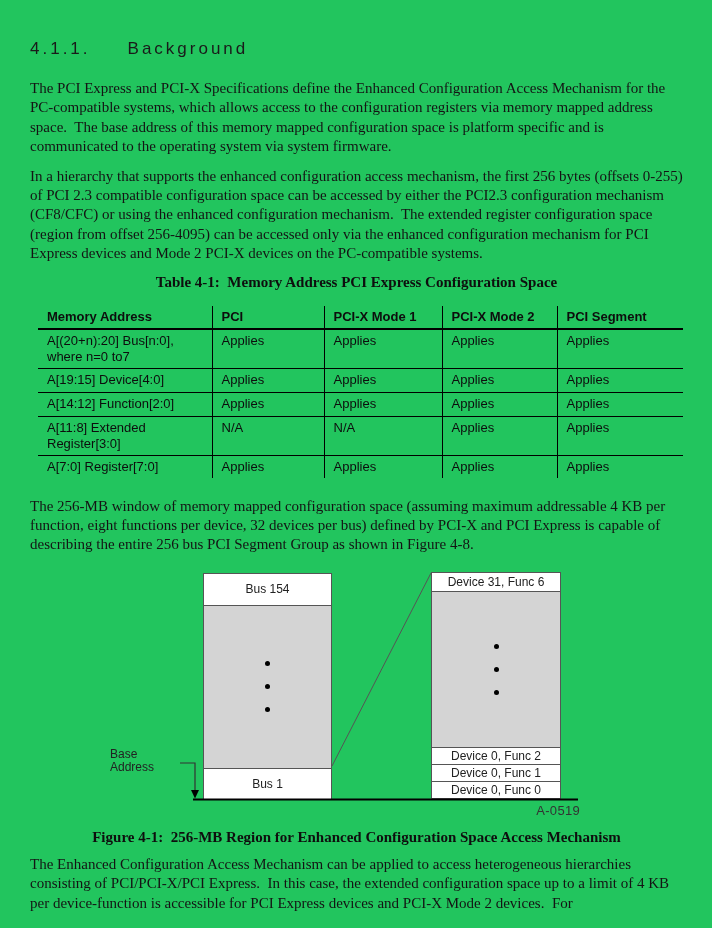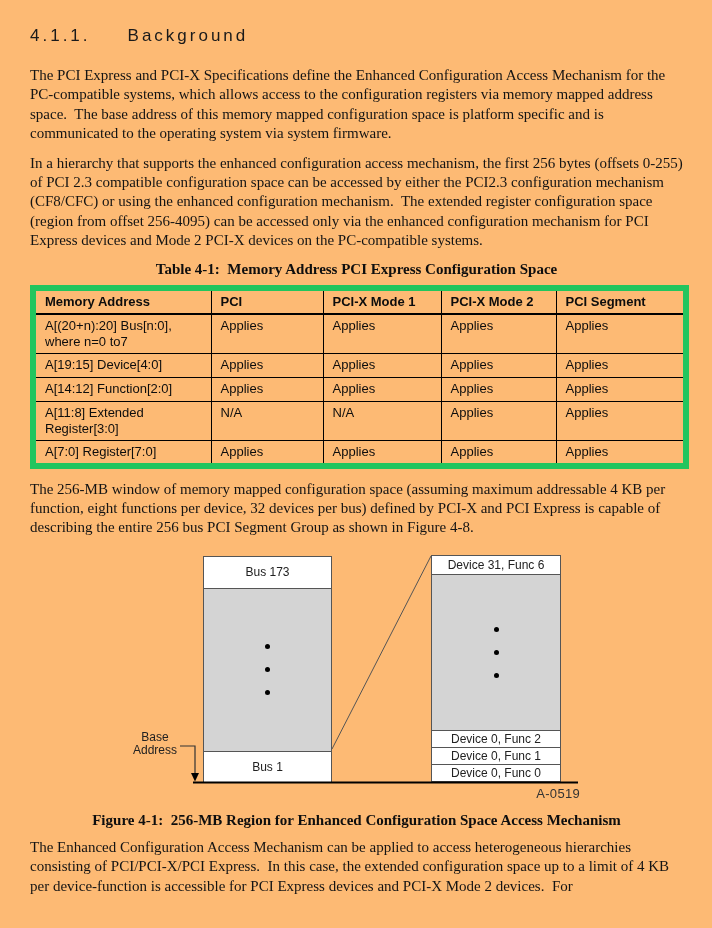--- a/index.html
+++ b/index.html
@@ -1,23 +1,23 @@
 <!DOCTYPE html>
 <html style="--figure-gray: #d4d4d4; --ink: #111111; --line: #555555;"><head>
 <meta charset="utf-8">
 <style>
   :root { --figure-gray: #d4d4d4; --ink: #111111; --line: #555555; }
   * { margin: 0; padding: 0; box-sizing: border-box; }
   html, body { background: #ffffff; }
   .page {
     position: relative;
     width: 712px; height: 928px;
-    background: #fdba74;
+    background: #22c55e;
     overflow: hidden;
-    padding: 26px 29px 0 30px;
+    padding: 39px 29px 0 30px;
     color: var(--ink);
     font-family: "Liberation Serif", serif;
   }
   .heading {
     display: flex;
     gap: 37px;
     font-family: "Liberation Sans", sans-serif;
     font-size: 17px;
     letter-spacing: 3px;
     color: #1a1a1a;
@@ -40,21 +40,21 @@
   .table-caption { margin: 2px 0 7px 0; }
   .figure-caption { margin: 10px 0 9px 0; }
 
   table.cfg {
     width: 653px;
     border-collapse: collapse;
     table-layout: fixed;
     font-family: "Liberation Sans", sans-serif;
     font-size: 13px;
     color: #0d0d0d;
-    border: 6px solid #22c55e;
+    border: 8px solid #22c55e;
     margin-bottom: 11px;
   }
   table.cfg th, table.cfg td {
     border: 1px solid #000;
     padding: 3px 4px 3px 9px;
     text-align: left;
     vertical-align: top;
     line-height: 16px;
   }
   table.cfg thead th { border-bottom: 2px solid #000; font-weight: bold; height: 24px; }
@@ -100,22 +100,22 @@
   .dot { width: 5px; height: 5px; border-radius: 50%; background: #000; }
   .bus-stack  { left: 173px; top: 6px;  width: 129px; height: 227px; }
   .bus-stack .cell { height: 31px; }
   .bus-stack .cell.bus0 { height: 32px; }
   .device-stack { left: 401px; top: 5px; width: 130px; height: 227px; }
   .device-stack .cell.top { height: 18px; }
   .device-stack .cell.fn { height: 17px; }
   .fig-lines { position: absolute; left: 0; top: 0; width: 653px; height: 252px; pointer-events: none; }
   .base-addr {
     position: absolute;
-    left: 92px; top: 181px; width: 66px;
-    text-align: center;
+    left: 80px; top: 181px; width: 66px;
+    text-align: left;
     font-size: 12px;
     line-height: 13.5px;
     color: #222;
   }
   .artid {
     position: absolute;
     left: 480px; top: 236px; width: 70px;
     text-align: right;
     font-size: 13px;
     color: #333;
@@ -191,21 +191,21 @@
         <td>Applies</td>
       </tr>
     </tbody>
   </table>
 
   <p class="body">The 256-MB window of memory mapped configuration space (assuming maximum addressable 4 KB per function, eight functions per device, 32 devices per bus) defined by PCI-X and PCI Express is capable of describing the entire 256 bus PCI Segment Group as shown in Figure 4-8.</p>
 
   <div class="figure">
 
     <div class="stack bus-stack">
-      <div class="cell">Bus 173</div>
+      <div class="cell">Bus 154</div>
       <div class="gray divider">
         <span class="dot"></span>
         <span class="dot"></span>
         <span class="dot"></span>
       </div>
       <div class="cell divider">Bus 1</div>
     </div>
 
     <div class="stack device-stack">
       <div class="cell top">Device 31, Func 6</div>

